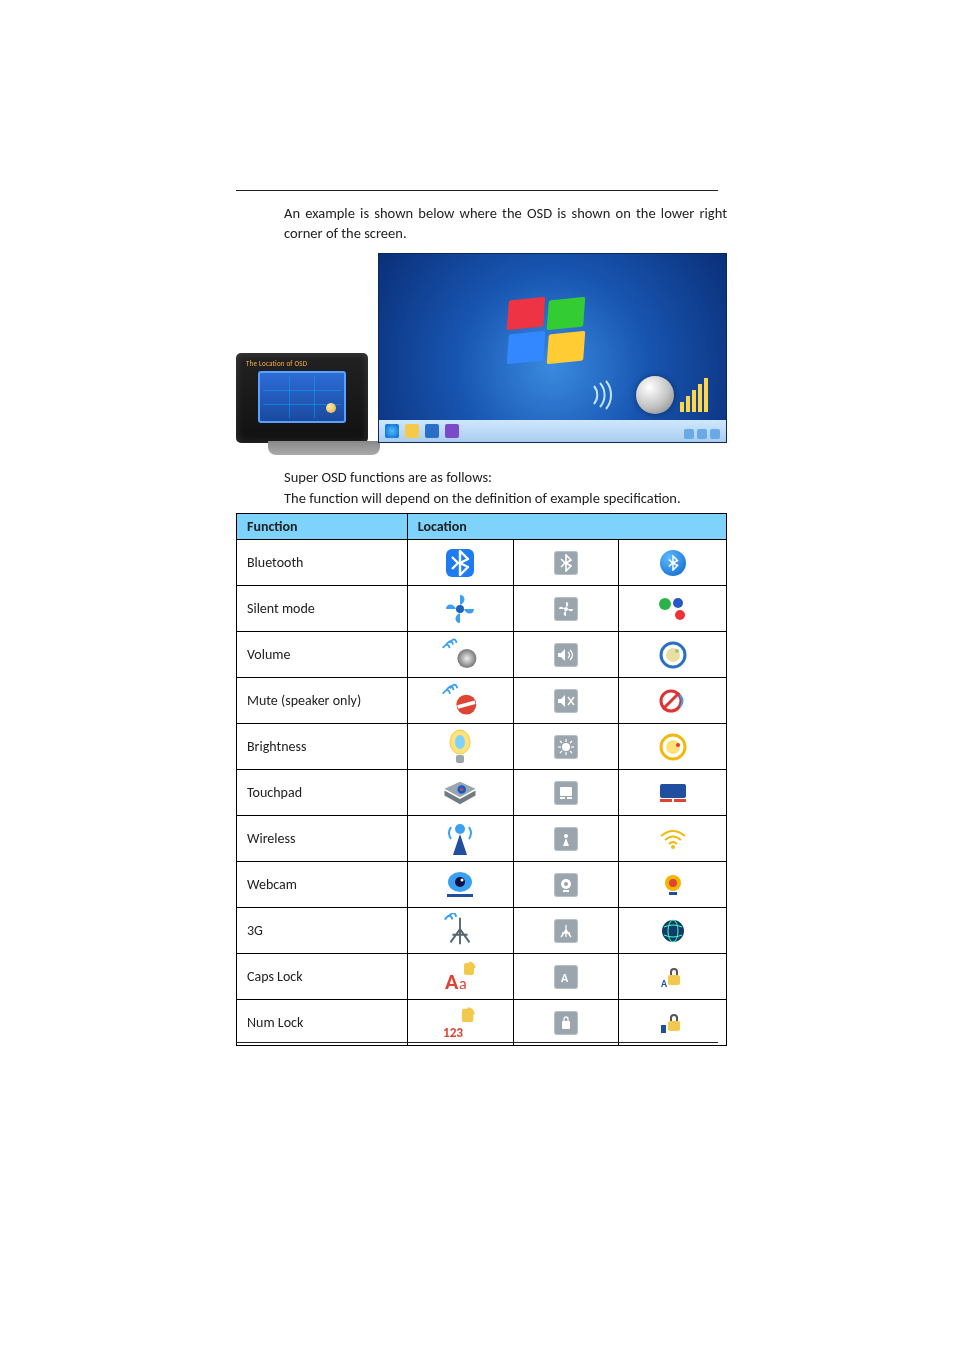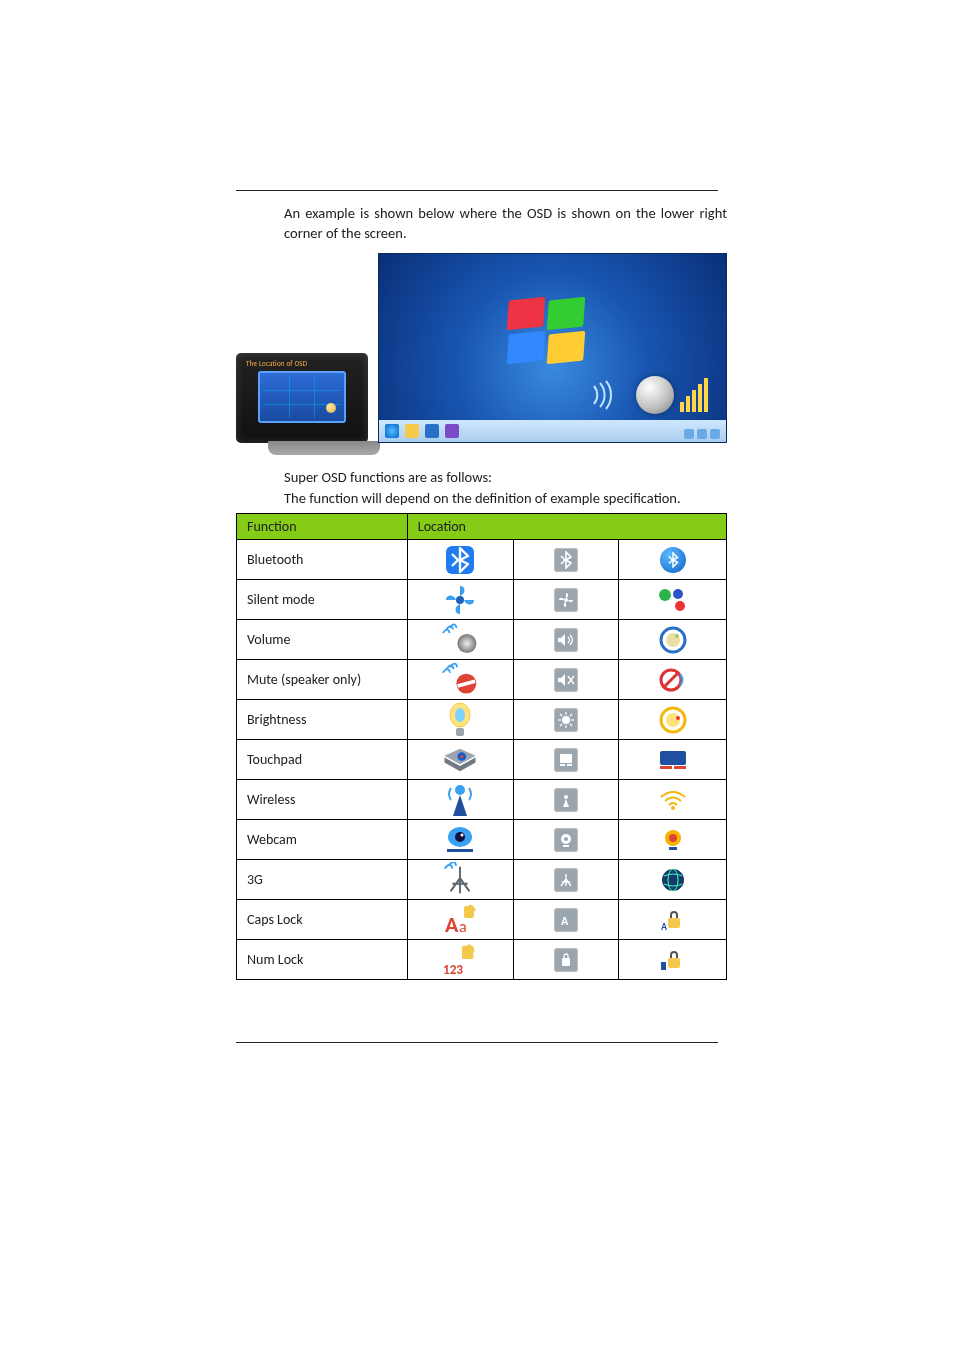--- a/index.html
+++ b/index.html
@@ -37,22 +37,22 @@
   .shot .bars span:nth-child(1){height:10px}
   .shot .bars span:nth-child(2){height:16px}
   .shot .bars span:nth-child(3){height:22px}
   .shot .bars span:nth-child(4){height:28px}
   .shot .bars span:nth-child(5){height:34px}
   .shot .tray{position:absolute;right:6px;bottom:3px;display:flex;gap:3px;align-items:center;}
   .shot .tray span{width:10px;height:10px;background:#6aa9e6;border-radius:2px;}
   .below { margin-top: 24px; margin-left: 48px; font-size: 14.5px; line-height: 1.45; }
   table.funcs { width: 100%; border-collapse: collapse; margin-top: 4px; table-layout: fixed;}
   table.funcs th, table.funcs td { border: 1px solid #000; font-size: 14px; vertical-align: middle; }
-  table.funcs th { background: #84cc16; text-align: left; padding: 4px 10px; font-weight: normal; }
-  table.funcs td { padding: 0; height: 40px; }
+  table.funcs th { background: #7dd3fc; text-align: left; padding: 4px 10px; font-weight: bold; }
+  table.funcs td { padding: 0; height: 46px; }
   table.funcs td.fn { padding-left: 10px; }
   col.c0{width:168px}
   col.c1{width:104px}
   col.c2{width:104px}
   col.c3{width:106px}
   .cell { display:flex; align-items:center; justify-content:center; height:100%; }
   
   .big-icon{width:38px;height:38px;display:flex;align-items:center;justify-content:center;position:relative;}
   .tile{width:24px;height:24px;background:#9aa5ae;border-radius:3px;display:flex;align-items:center;justify-content:center;color:#fff;font-size:14px;position:relative;box-shadow:inset 0 0 0 1px rgba(255,255,255,0.3);}
   .circle-blue{width:26px;height:26px;border-radius:50%;background:radial-gradient(circle at 35% 30%,#5ebaff,#0a63c9);display:flex;align-items:center;justify-content:center;color:#fff;font-size:16px;}

